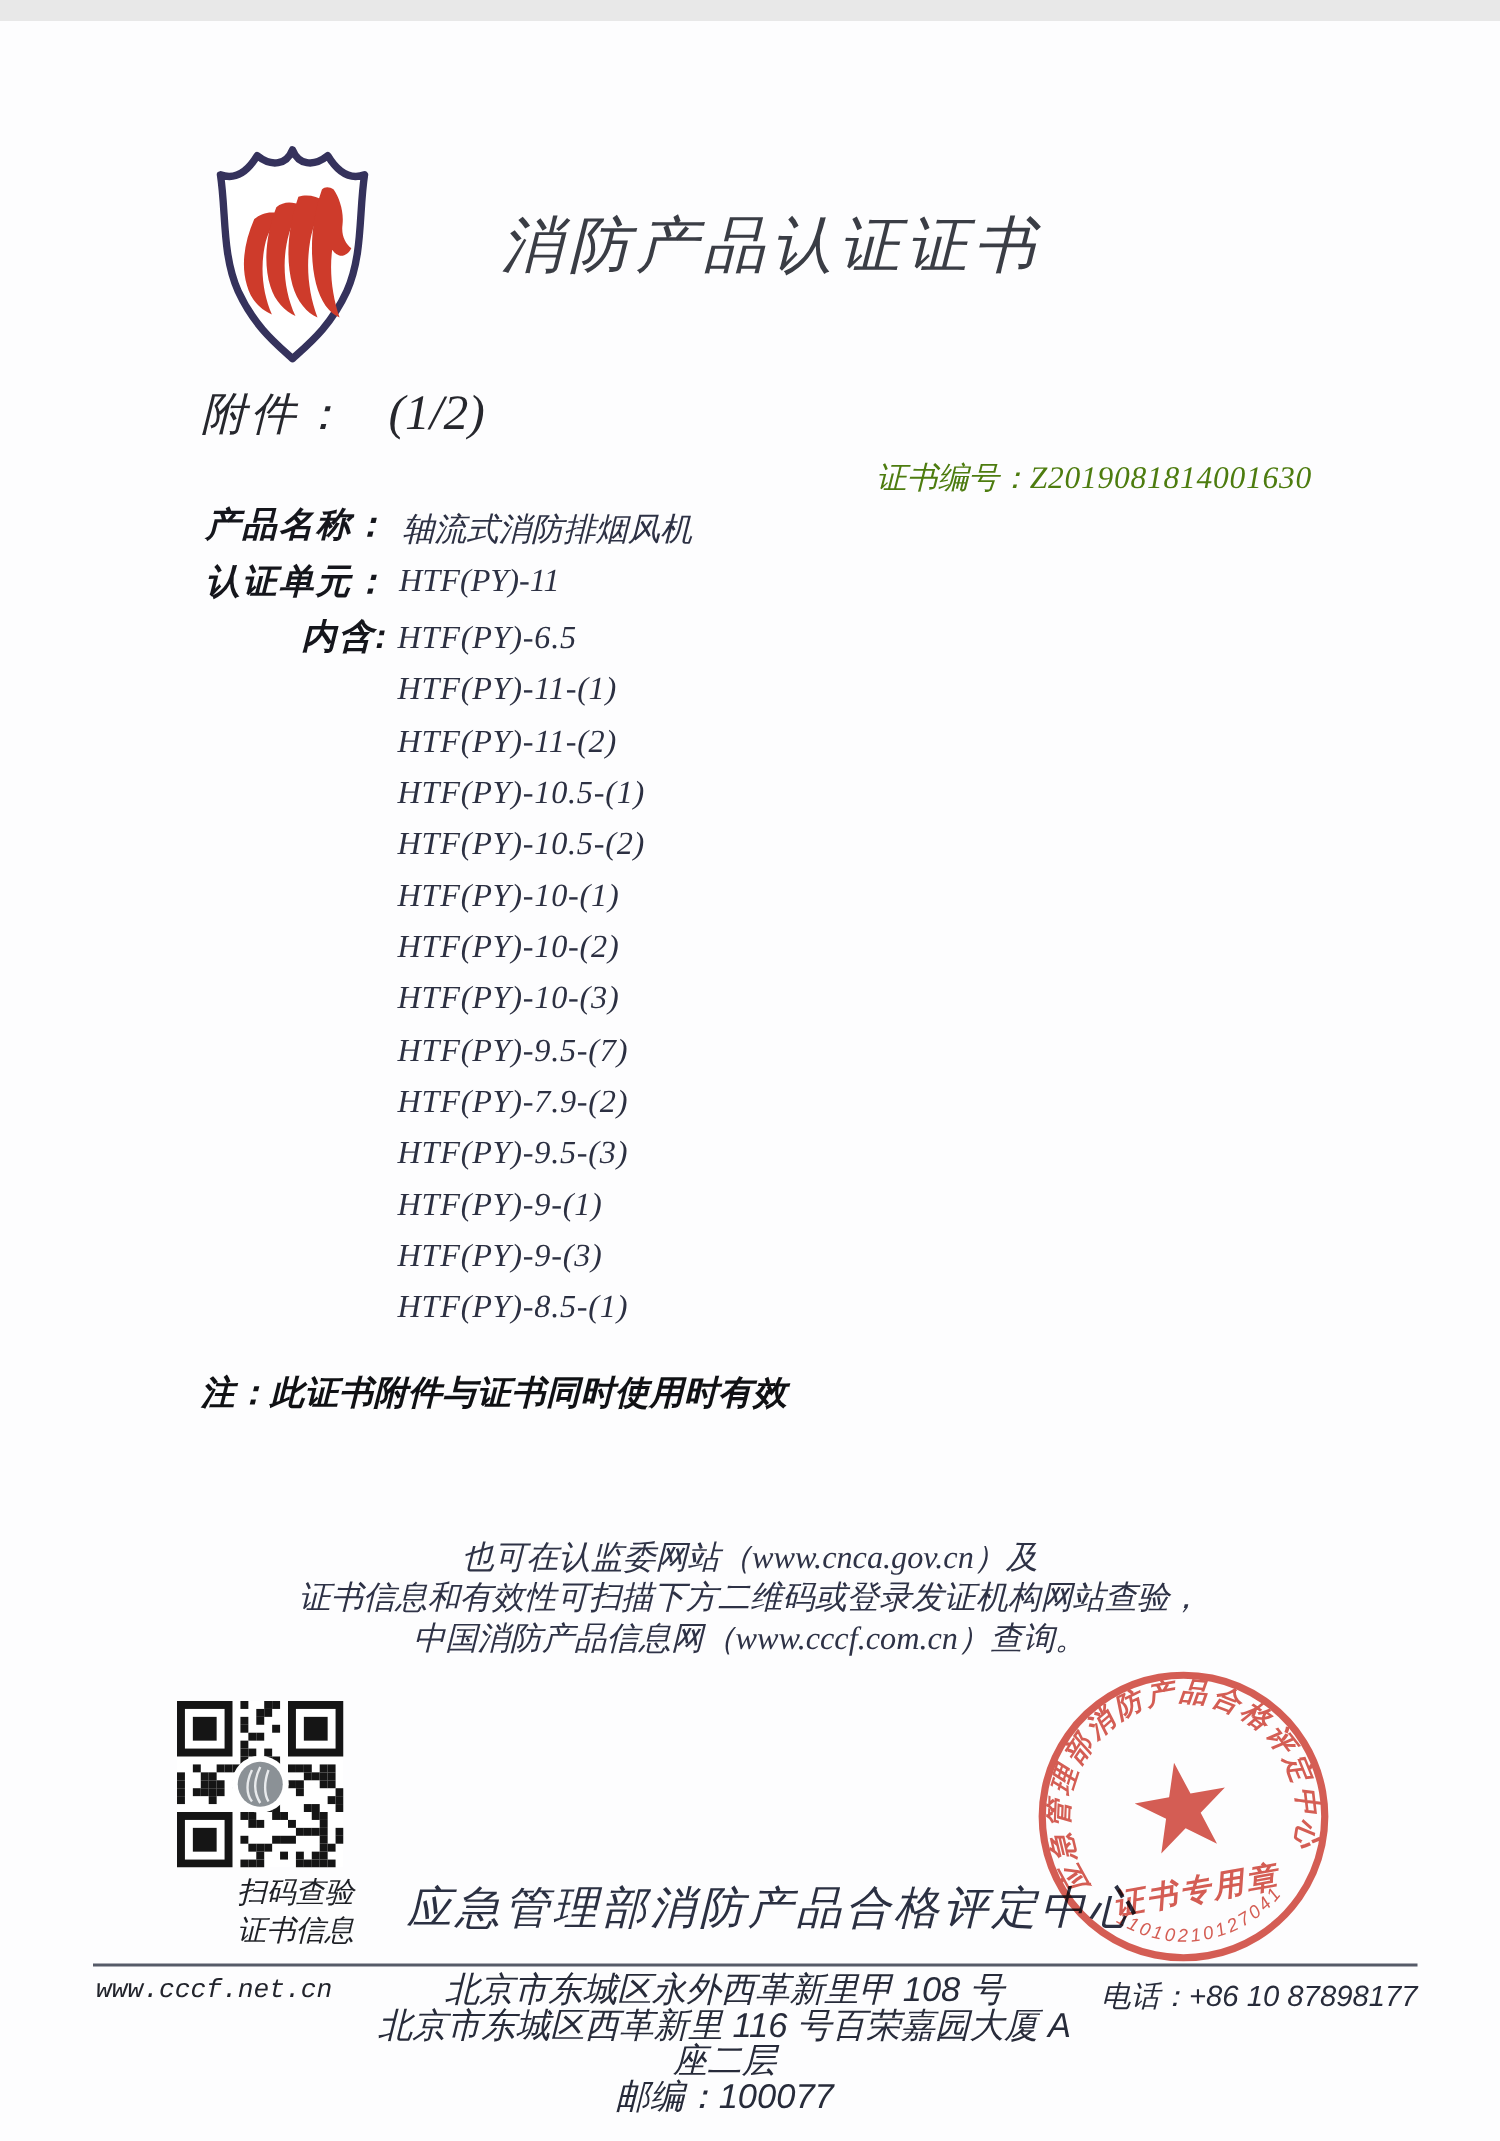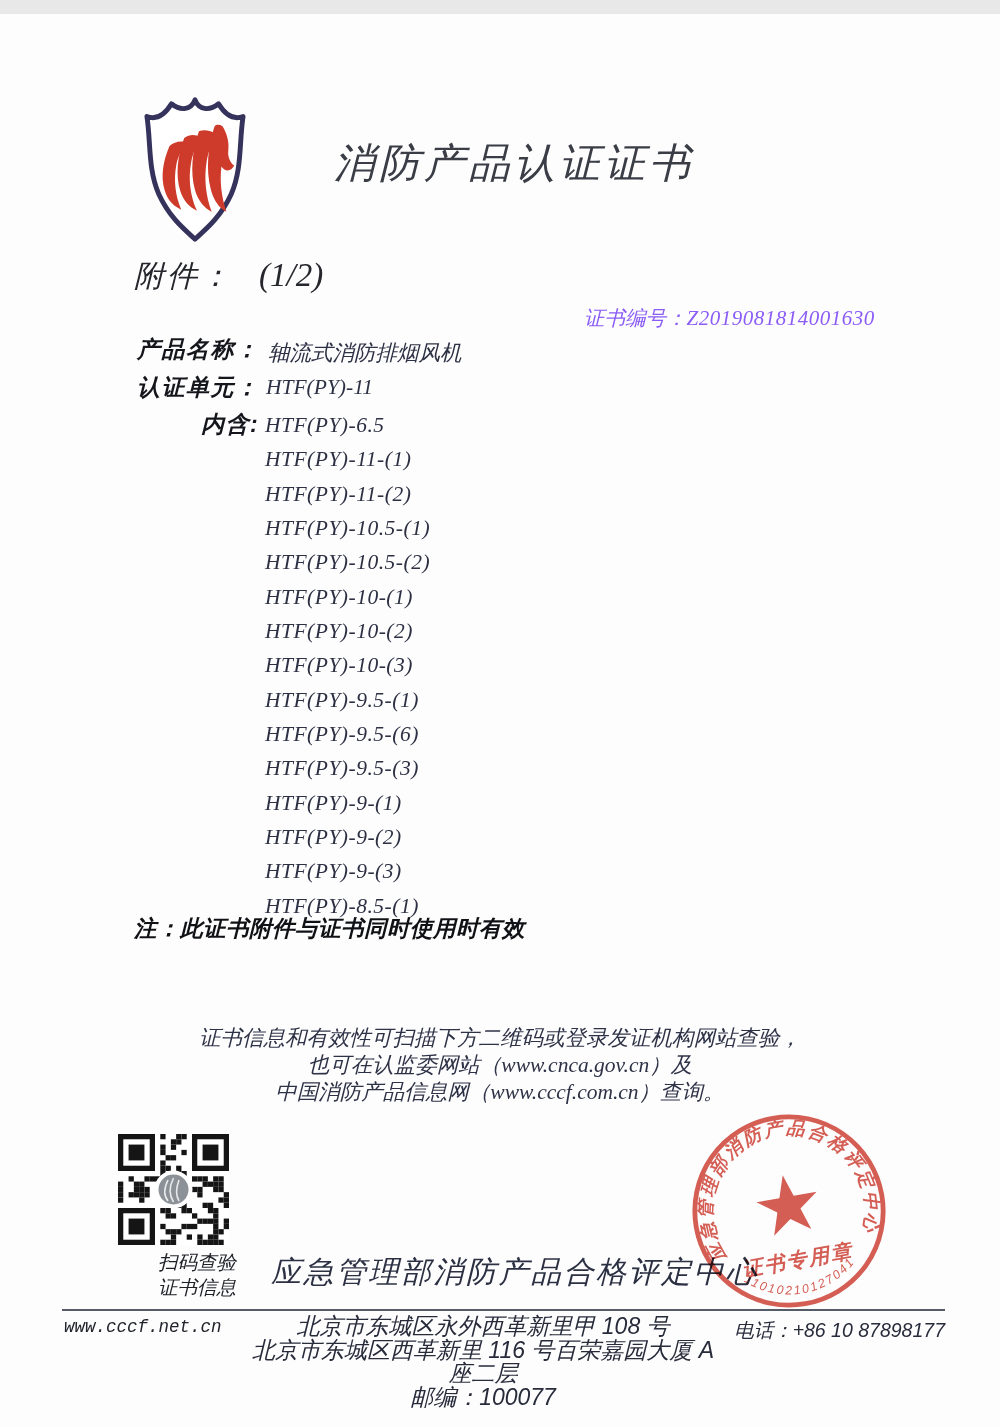--- a/index.html
+++ b/index.html
@@ -4,21 +4,21 @@
 <style>
   html,body{margin:0;padding:0;background:#e8e8e8;}
   .page{position:relative;width:1000px;height:1427px;margin:14px auto;background:#fdfdfe;
         font-family:"Liberation Sans",sans-serif;overflow:hidden;color:#2d3144;font-style:italic;}
   .abs{position:absolute;}
   .srf{font-family:"Liberation Serif","DejaVu Serif",serif;}
   .page-title{left:334px;top:122px;font-size:41px;letter-spacing:4px;color:#3a3d45;font-weight:500;white-space:nowrap;}
   .attachment{left:134px;top:242px;white-space:nowrap;}
   .attachment .lbl{font-size:30px;color:#26272d;letter-spacing:3px;}
   .attachment .val{font-family:"Liberation Serif","DejaVu Serif",serif;font-size:33px;color:#26272d;margin-left:26px;}
-  .certno{left:584px;top:290px;font-size:20.5px;color:#8b5cf6;white-space:nowrap;}
+  .certno{left:584px;top:290px;font-size:20.5px;color:#4d7c0f;white-space:nowrap;}
   .certno .num{font-family:"Liberation Serif","DejaVu Serif",serif;font-size:21px;letter-spacing:.5px;}
   .fld-label{font-weight:bold;font-size:23px;color:#15161c;letter-spacing:1.5px;white-space:nowrap;}
   .fld-value{font-size:21.5px;color:#2d3144;white-space:nowrap;}
   .model-list{left:265px;top:394px;}
   .model-item{height:34.35px;line-height:34.35px;font-family:"Liberation Serif","DejaVu Serif",serif;
               font-size:21.5px;color:#2c3042;letter-spacing:.5px;white-space:nowrap;}
   .note{left:134px;top:899px;font-weight:bold;font-size:22.5px;color:#101114;letter-spacing:.5px;white-space:nowrap;}
   .verify{left:0;top:1011px;width:1000px;text-align:center;font-family:"Liberation Serif","DejaVu Serif",serif;
           font-size:21.5px;color:#2e3246;line-height:27px;}
   .qr{left:118px;top:1120px;width:111px;height:111px;}
@@ -68,34 +68,33 @@
 
   <div class="abs model-list">
     <div class="model-item">HTF(PY)-6.5</div>
     <div class="model-item">HTF(PY)-11-(1)</div>
     <div class="model-item">HTF(PY)-11-(2)</div>
     <div class="model-item">HTF(PY)-10.5-(1)</div>
     <div class="model-item">HTF(PY)-10.5-(2)</div>
     <div class="model-item">HTF(PY)-10-(1)</div>
     <div class="model-item">HTF(PY)-10-(2)</div>
     <div class="model-item">HTF(PY)-10-(3)</div>
-    <div class="model-item">HTF(PY)-9.5-(1)</div>
-    <div class="model-item">HTF(PY)-9.5-(6)</div>
+    <div class="model-item">HTF(PY)-9.5-(7)</div>
+    <div class="model-item">HTF(PY)-7.9-(2)</div>
     <div class="model-item">HTF(PY)-9.5-(3)</div>
     <div class="model-item">HTF(PY)-9-(1)</div>
-    <div class="model-item">HTF(PY)-9-(2)</div>
     <div class="model-item">HTF(PY)-9-(3)</div>
     <div class="model-item">HTF(PY)-8.5-(1)</div>
   </div>
 
   <div class="abs note">注：此证书附件与证书同时使用时有效</div>
 
   <div class="abs verify">
+    <div>也可在认监委网站（www.cnca.gov.cn）及</div>
     <div>证书信息和有效性可扫描下方二维码或登录发证机构网站查验，</div>
-    <div>也可在认监委网站（www.cnca.gov.cn）及</div>
     <div>中国消防产品信息网（www.cccf.com.cn）查询。</div>
   </div>
 
   <svg class="abs qr" id="qr-svg" viewBox="0 0 111 111" aria-hidden="true">
       <rect x="0" y="0" width="111" height="111" fill="#ffffff"></rect>
       <rect x="42.285714285714285" y="0" width="5.285714285714286" height="5.285714285714286" fill="#151515"></rect>
       <rect x="58.14285714285714" y="0" width="5.285714285714286" height="5.285714285714286" fill="#151515"></rect>
       <rect x="63.42857142857143" y="0" width="5.285714285714286" height="5.285714285714286" fill="#151515"></rect>
       <rect x="52.857142857142854" y="5.285714285714286" width="5.285714285714286" height="5.285714285714286" fill="#151515"></rect>
       <rect x="58.14285714285714" y="5.285714285714286" width="5.285714285714286" height="5.285714285714286" fill="#151515"></rect>

